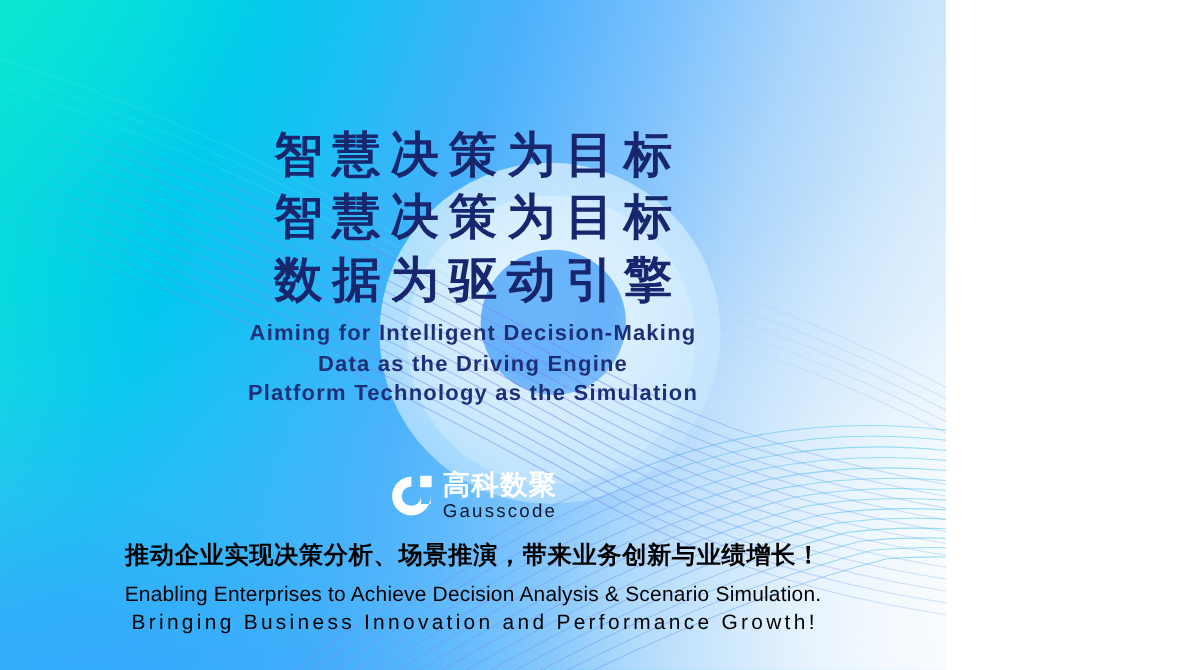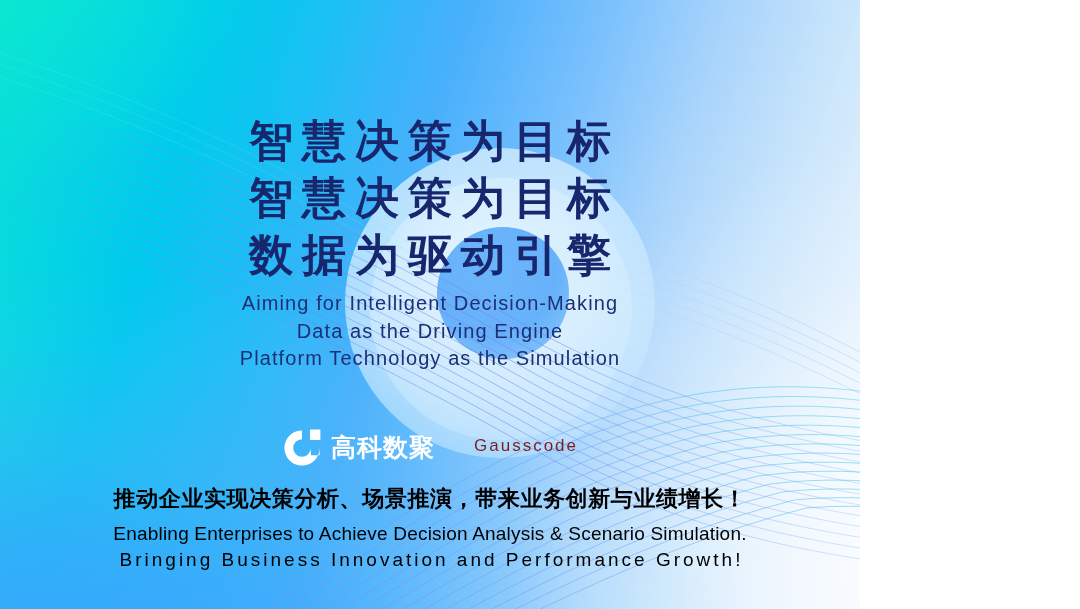--- a/index.html
+++ b/index.html
@@ -132,53 +132,52 @@
   }
   .headline-line { white-space: nowrap; }
 
   .subhead {
     margin-top: 7px;
     text-align: center;
     color: #1d2f76;
     font-size: 20px;
     line-height: 27.5px;
     letter-spacing: 1.1px;
-    font-weight: normal;
+    font-weight: bold;
   }
   .subhead-line { white-space: nowrap; }
 
   
   .logo {
     margin-top: 55px;
     display: flex;
     align-items: center;
     gap: 9px;
   }
   .logo-mark {
     width: 40px;
     height: 40px;
     flex: none;
     display: block;
   }
   .logo-words {
     display: flex;
-    flex-direction: row;
+    flex-direction: column;
     justify-content: space-between;
-    gap: 39px;
   }
   .logo-cn {
     color: #ffffff;
     font-size: 25px;
     font-weight: bold;
     line-height: 26px;
     letter-spacing: 1px;
     font-family: "DejaVu Sans", "Liberation Sans", sans-serif;
   }
   .logo-en {
-    color: #7f1d1d;
+    color: #0f172a;
     font-size: 17px;
     line-height: 20px;
     letter-spacing: 2.0px;
     margin-top: 1px;
   }
 
   .tagline-cn {
     margin-top: 16px;
     color: #000000;
     font-size: 22px;

